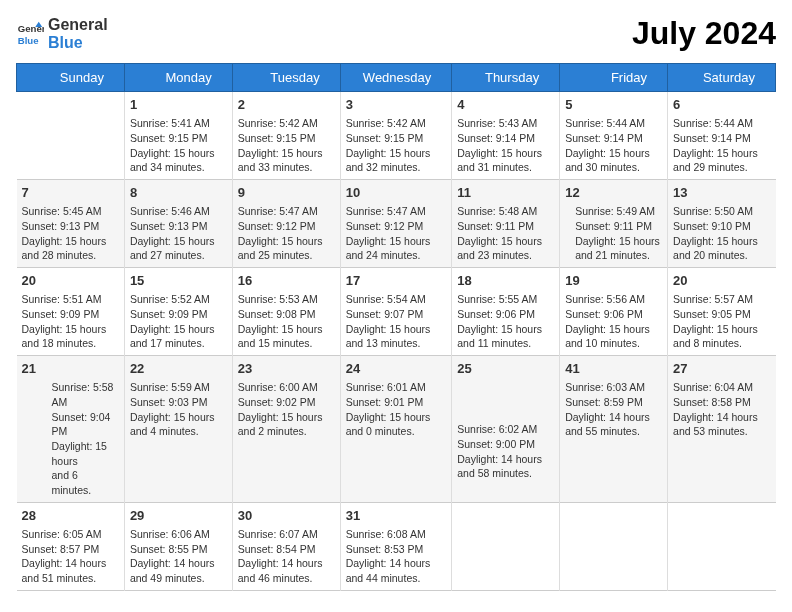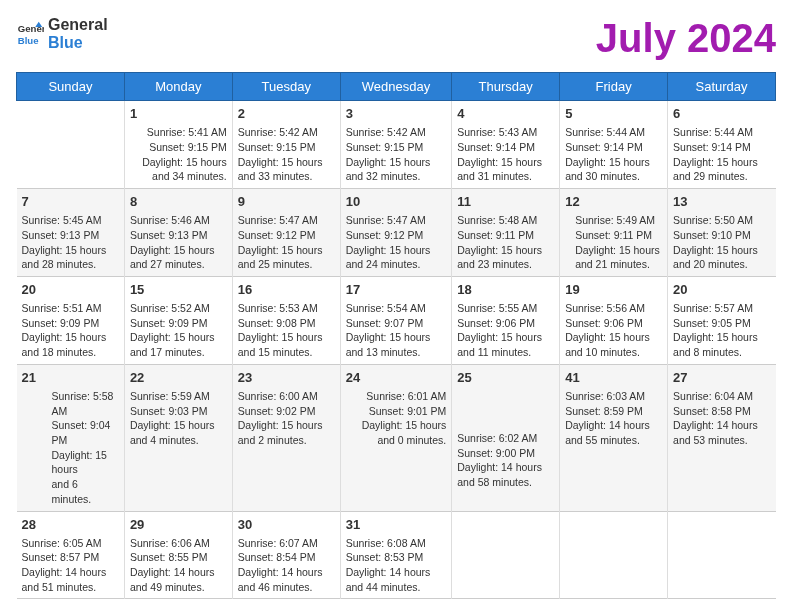--- a/index.html
+++ b/index.html
@@ -22,39 +22,39 @@
       gap: 4px;
     }
     .logo-icon {
       width: 28px;
       height: 28px;
     }
     .title-block {
       text-align: right;
     }
     .month-title {
-      font-size: 40px;
+      font-size: 32px;
       font-weight: bold;
-      color: #a21caf;
+      color: #000000;
       line-height: 1.1;
     }
     .subtitle {
       font-size: 15px;
       color: #555;
     }
     table {
       width: 100%;
       border-collapse: collapse;
       font-size: 11px;
     }
     thead tr th {
       background: #2b7fd4;
       color: #fff;
       padding: 6px 20px;
-      text-align: center;
+      text-align: right;
       font-size: 13px;
       font-weight: normal;
       border: 1px solid #2060a0;
     }
     tbody tr {
       border-bottom: 1px solid #ccc;
     }
     tbody tr:nth-child(even) {
       background: #f5f5f5;
     }
@@ -113,21 +113,21 @@
         <th>Thursday</th>
         <th>Friday</th>
         <th>Saturday</th>
       </tr>
   </thead>
   <tbody id="calendar-body">
   <tr>
         <td></td>
         <td>
           <span class="day-num">1</span>
-          <div class="day-info" style="white-space: pre-line; text-align: right;">Sunrise: 5:41 AM
+          <div class="day-info" style="white-space: pre-line;">Sunrise: 5:41 AM
 Sunset: 9:15 PM
 Daylight: 15 hours
 and 34 minutes.</div>
         </td>
         <td>
           <span class="day-num">2</span>
           <div class="day-info" style="white-space: pre-line;">Sunrise: 5:42 AM
 Sunset: 9:15 PM
 Daylight: 15 hours
 and 33 minutes.</div>
@@ -280,21 +280,21 @@
         </td>
         <td>
           <span class="day-num">23</span>
           <div class="day-info" style="white-space: pre-line;">Sunrise: 6:00 AM
 Sunset: 9:02 PM
 Daylight: 15 hours
 and 2 minutes.</div>
         </td>
         <td>
           <span class="day-num">24</span>
-          <div class="day-info" style="white-space: pre-line; text-align: right;">Sunrise: 6:01 AM
+          <div class="day-info" style="white-space: pre-line;">Sunrise: 6:01 AM
 Sunset: 9:01 PM
 Daylight: 15 hours
 and 0 minutes.</div>
         </td>
         <td>
           <span class="day-num">25</span>
           <div class="day-info" style="white-space: pre-line; margin-top: 44px;">Sunrise: 6:02 AM
 Sunset: 9:00 PM
 Daylight: 14 hours
 and 58 minutes.</div>

